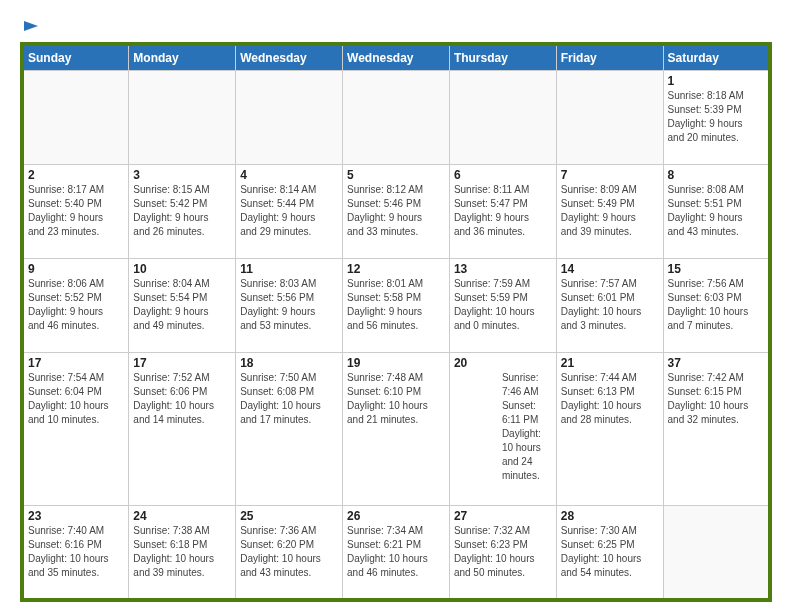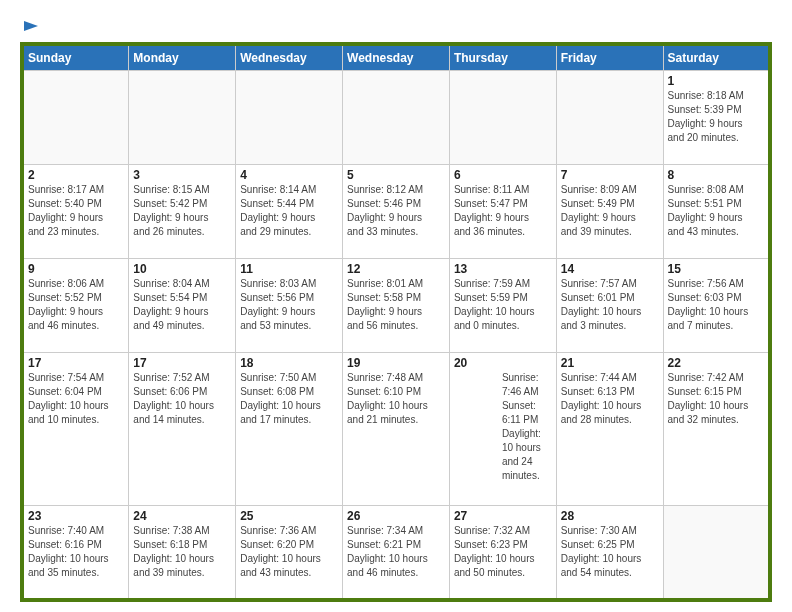--- a/index.html
+++ b/index.html
@@ -272,21 +272,21 @@
 and 24 minutes.</div>
           </td>
           <td>
             <span class="day-num">21</span>
             <div class="day-info" style="white-space: pre-line;">Sunrise: 7:44 AM
 Sunset: 6:13 PM
 Daylight: 10 hours
 and 28 minutes.</div>
           </td>
           <td>
-            <span class="day-num">22</span>
+            <span class="day-num">37</span>
             <div class="day-info" style="white-space: pre-line;">Sunrise: 7:42 AM
 Sunset: 6:15 PM
 Daylight: 10 hours
 and 32 minutes.</div>
           </td>
         </tr>
         <tr>
           <td>
             <span class="day-num">23</span>
             <div class="day-info" style="white-space: pre-line;">Sunrise: 7:40 AM

